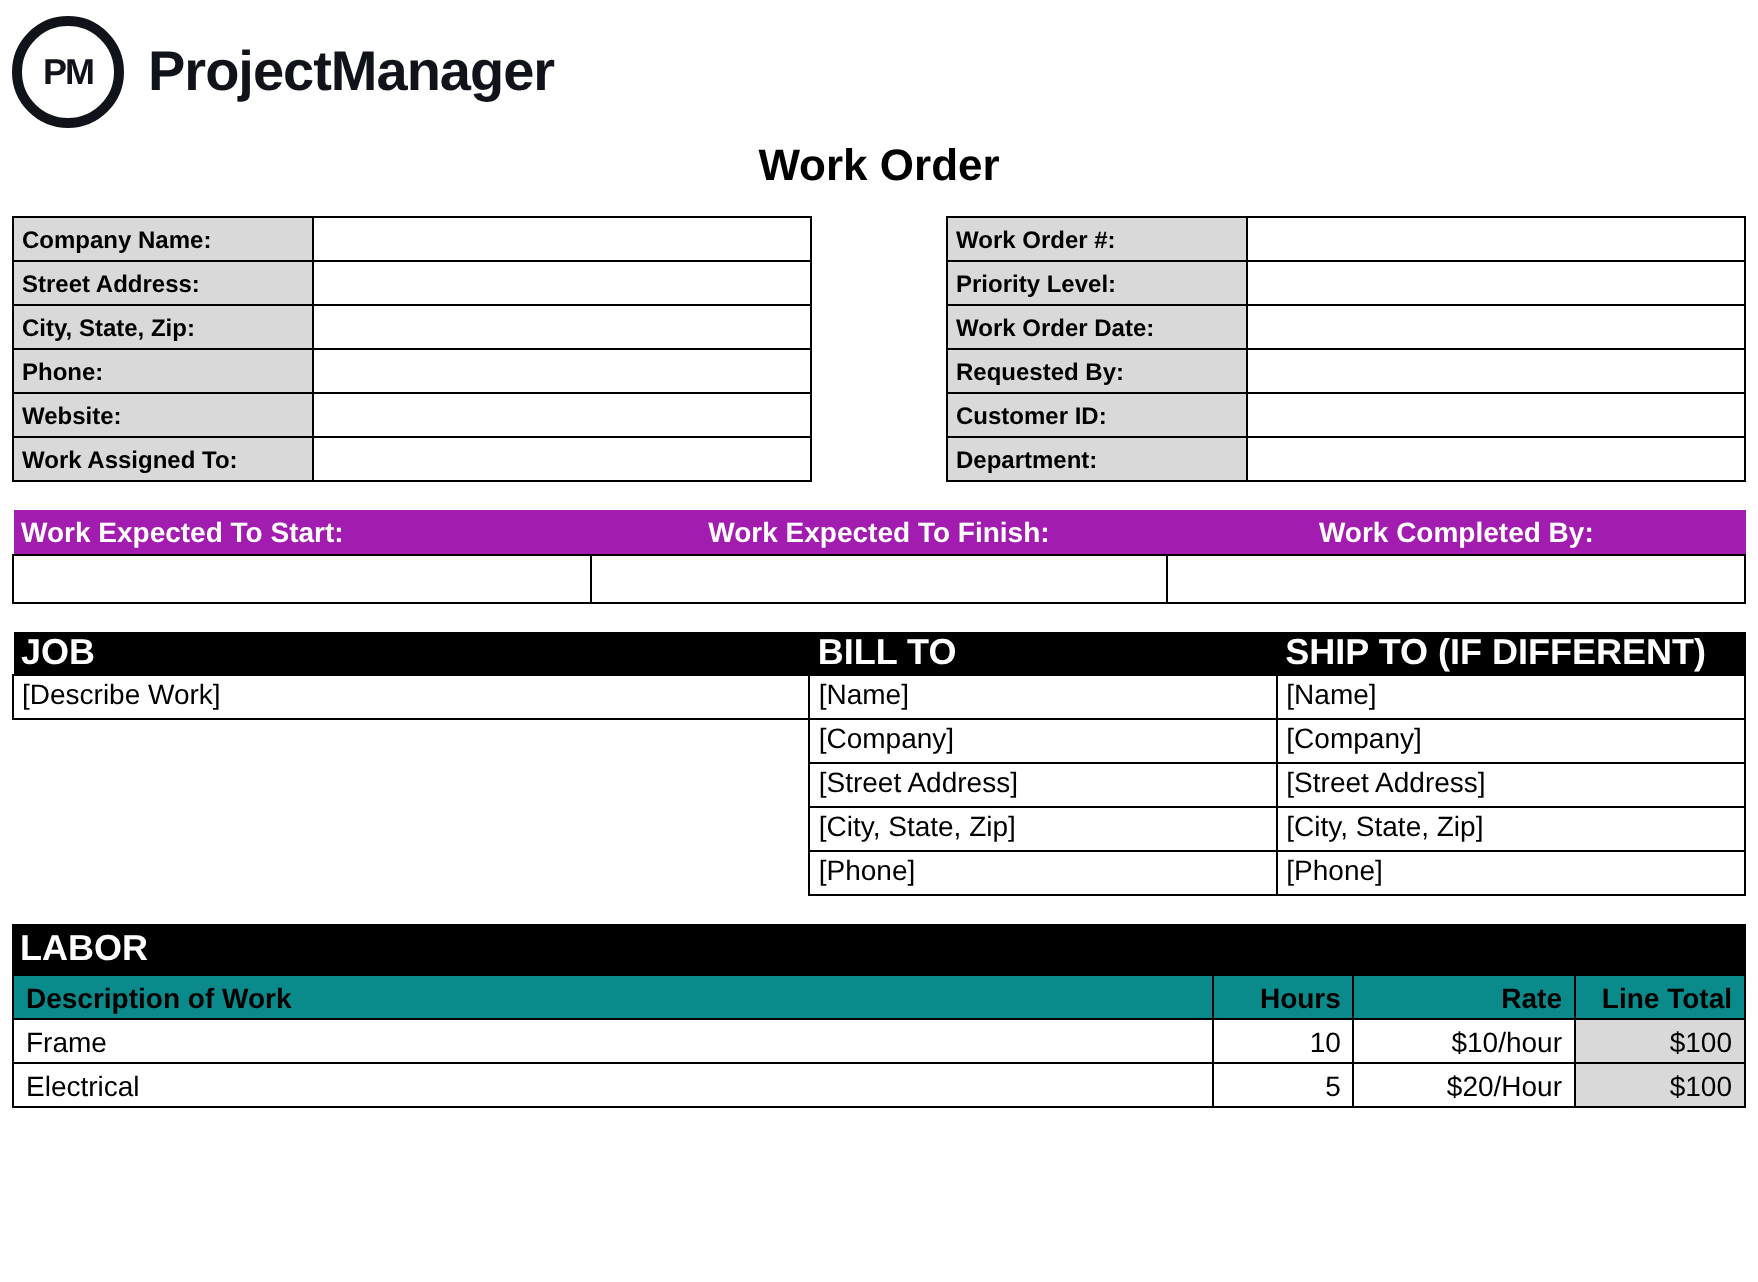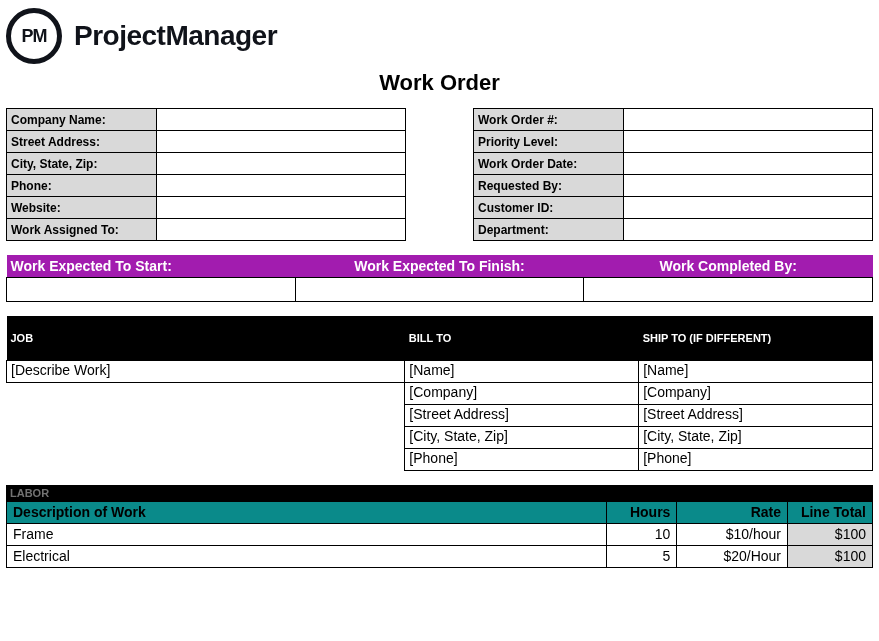--- a/index.html
+++ b/index.html
@@ -77,39 +77,39 @@
     height: 24px;
   }
 
   .job-table {
     width: 100%;
     margin-bottom: 14px;
   }
   .job-table th {
     background: #000; color: #fff;
     font-weight: 700; text-align: left;
-    padding: 16px 4px; font-size: 11px; height: 22px;
+    padding: 0 4px; font-size: 18px; height: 22px;
   }
   .job-table th:nth-child(1) { width: 46%; }
   .job-table th:nth-child(2) { width: 27%; }
   .job-table th:nth-child(3) { width: 27%; }
   .job-table td {
     border: 1px solid #000;
     height: 22px;
     padding: 1px 4px;
     font-size: 14px;
     vertical-align: top;
   }
   .job-table td.noborder {
     border: none;
   }
 
   .labor-header {
-    background: #000; color: #737373;
-    font-weight: 700; padding: 2px 4px; font-size: 11px;
+    background: #000; color: #ffffff;
+    font-weight: 700; padding: 2px 4px; font-size: 18px;
   }
   .labor-table { width: 100%; }
   .labor-table th {
     background: #0a8a8a; color: #000000;
     font-weight: 700; padding: 2px 6px; font-size: 14px;
     height: 22px;
     border: 1px solid #000;
   }
   .labor-table th.desc { text-align: left; }
   .labor-table th.num { text-align: right; width: 70px; }

